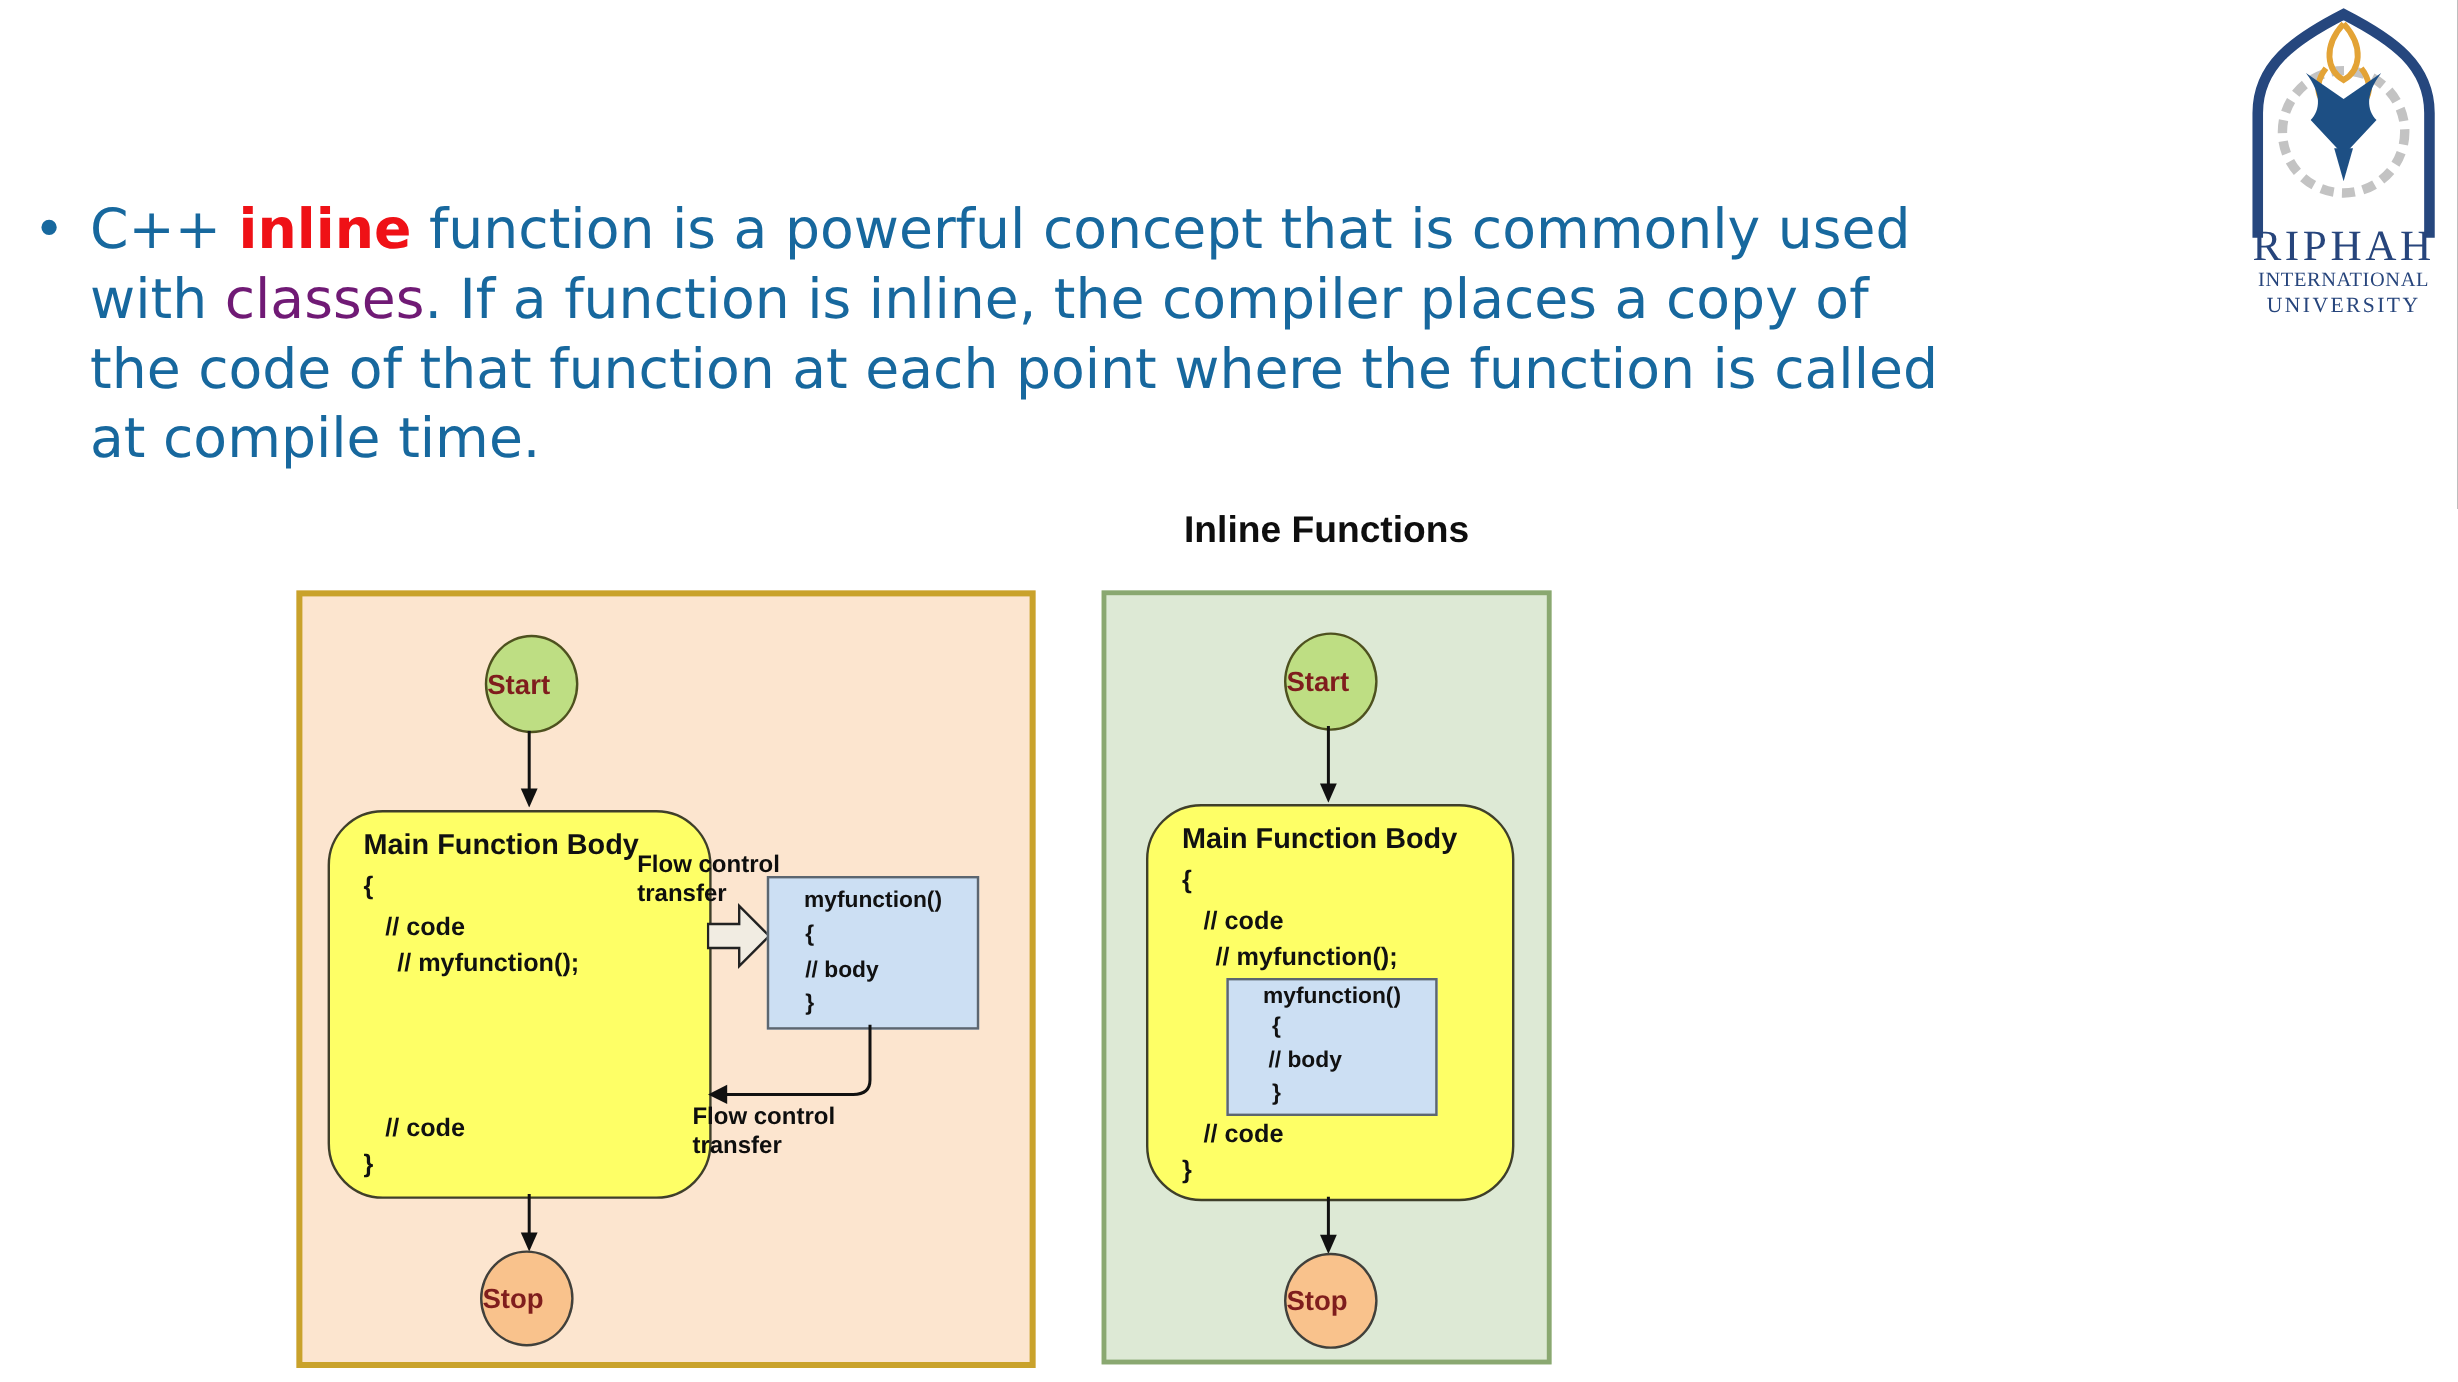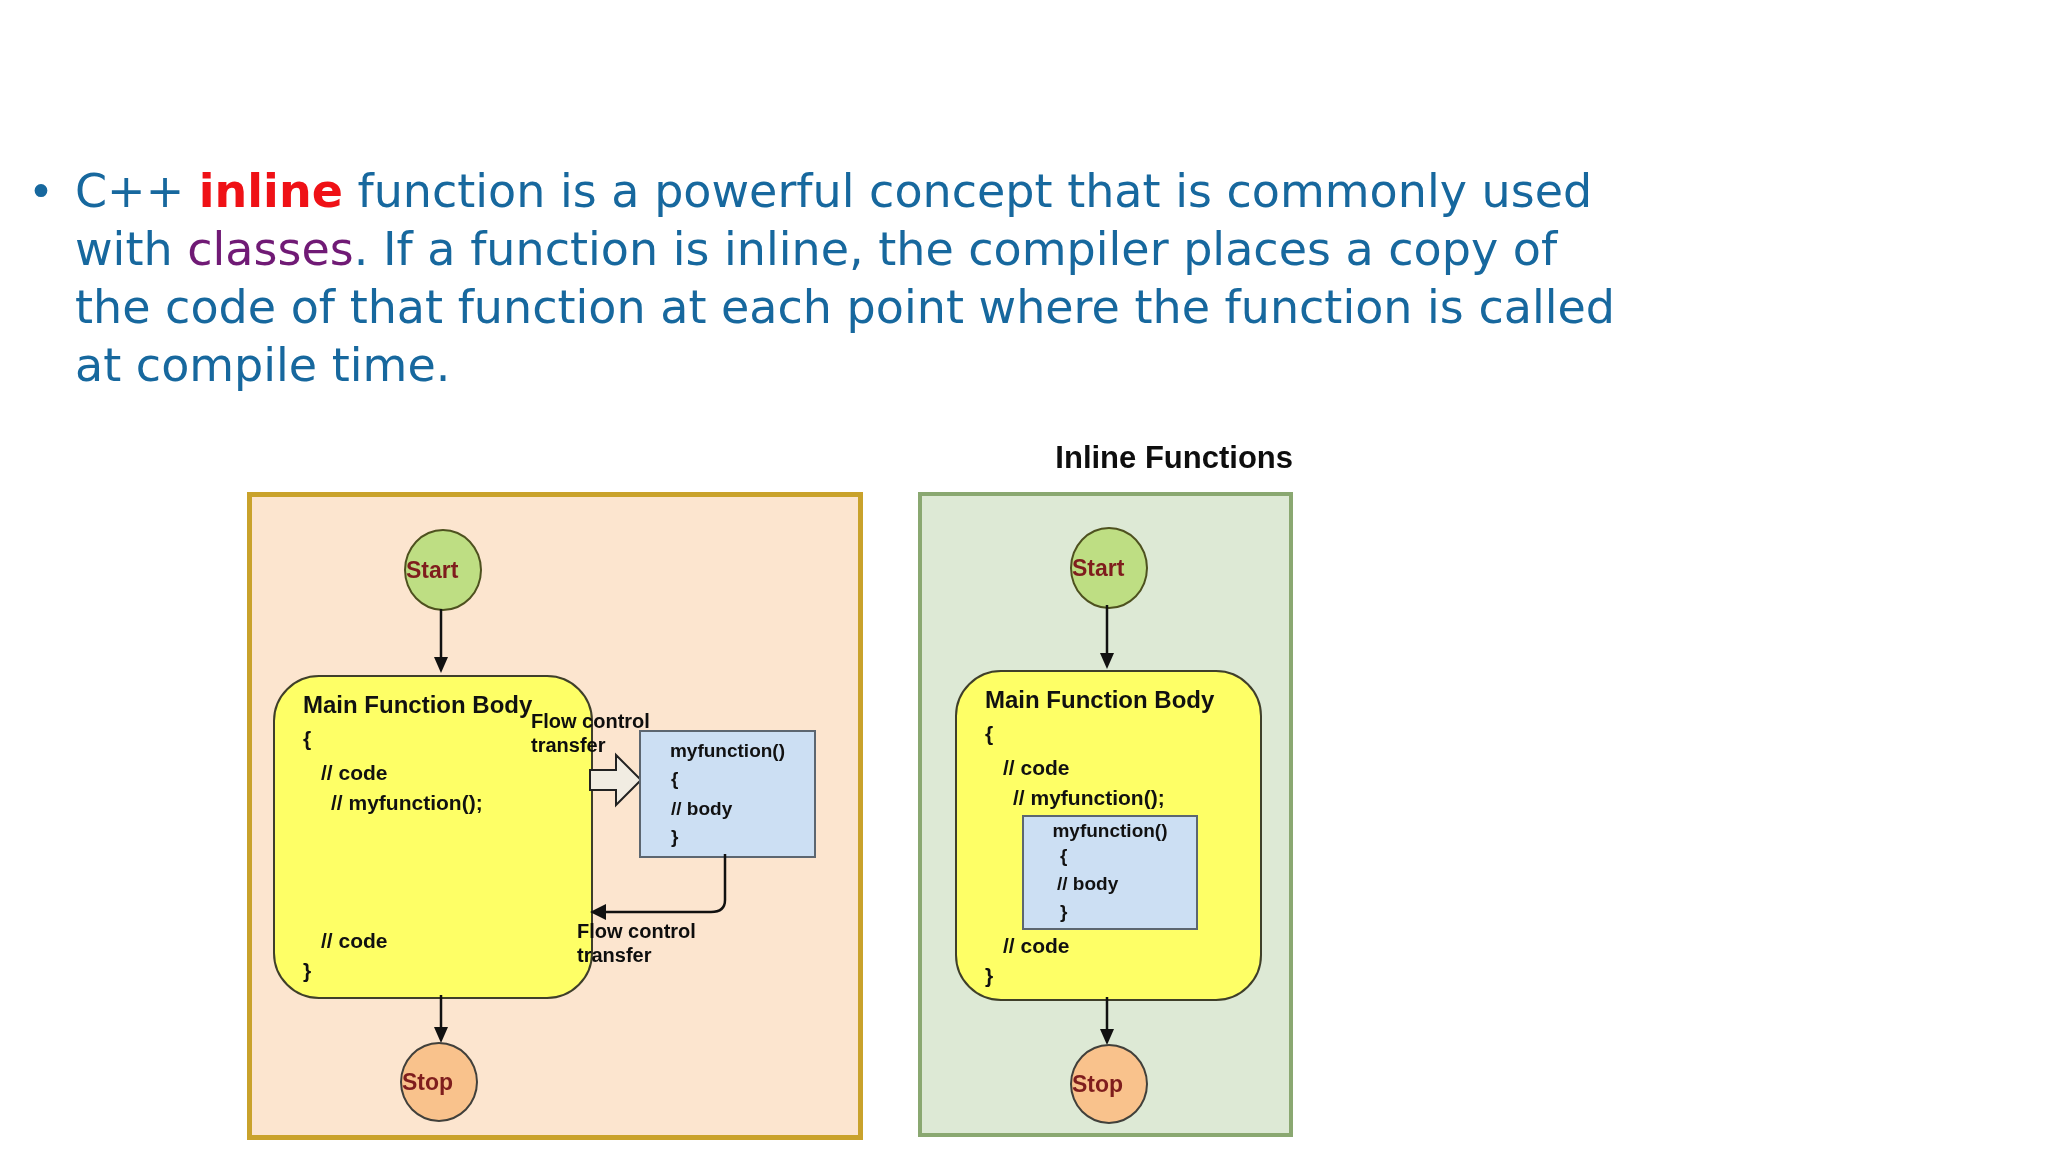--- a/index.html
+++ b/index.html
@@ -23,21 +23,21 @@
         font-family:"Liberation Serif",serif;color:#27457c;}
   .logo svg{display:block;margin:0 auto;}
   .logo-l1{font-size:36px;letter-spacing:3px;line-height:34px;margin-top:-12px;}
   .logo-l2{font-size:17px;letter-spacing:0.5px;line-height:21px;}
   .logo-l3{font-size:18px;letter-spacing:2px;line-height:22px;}
 
   
   .diag-title{position:absolute;font-family:"Liberation Sans",sans-serif;font-weight:bold;
               font-size:31px;color:#0e0e0e;text-align:center;}
   .dt-normal{left:247px;top:436px;width:616px;}
-  .dt-inline{left:918px;top:440px;width:375px;text-align:right;}
+  .dt-inline{left:918px;top:424px;width:375px;}
 
   .panel{position:absolute;box-sizing:border-box;}
   .panel-normal{left:247px;top:492px;width:616px;height:648px;background:#fce5cf;border:5px solid #c9a22b;}
   .panel-inline{left:918px;top:492px;width:375px;height:645px;background:#dde9d5;border:4px solid #8aa871;}
 
   .node{position:absolute;display:flex;align-items:center;justify-content:flex-start;
         border-radius:50%;font-family:"Liberation Sans",sans-serif;font-weight:bold;
         font-size:23px;color:#7f1d1d;}
   .node-start{width:74px;height:78px;background:#bede83;border:2px solid #4e511f;}
   .node-stop{width:74px;height:76px;background:#f9c28c;border:2px solid #41403b;}
@@ -63,20 +63,33 @@
 <body>
 
 <div class="slide">
 
 
   <div class="bullet-row">
     <span class="bullet-dot">•</span>
     <div class="bullet-text"><span class="seg-blue">C++ </span><span class="seg-red-bold">inline</span><span class="seg-blue"> function is a powerful concept that is commonly used</span><br><span class="seg-blue">with </span><span class="seg-red">classes</span><span class="seg-blue">. If a function is inline, the compiler places a copy of</span><br><span class="seg-blue">the code of that function at each point where the function is called</span><br><span class="seg-blue">at compile time.</span></div>
   </div>
 
+  <div class="logo">
+    <svg width="182" height="196" viewBox="0 0 182 200">
+      <path d="M18,198 V92 C18,52 48,30 91,8 C134,30 164,52 164,92 V198" fill="none" stroke="#26477e" stroke-width="9"></path>
+      <circle cx="91" cy="108" r="52" fill="none" stroke="#c3c3c3" stroke-width="8" stroke-dasharray="11 7"></circle>
+      <path d="M91,16 C73,36 77,56 91,64 C105,56 109,36 91,16" fill="none" stroke="#e3a336" stroke-width="5"></path>
+      <path d="M76,54 C62,72 72,90 91,86 C110,90 120,72 106,54" fill="none" stroke="#e3a336" stroke-width="5"></path>
+      <path d="M91,80 L59,58 C73,76 71,90 63,98 L91,128 L119,98 C111,90 109,76 123,58 Z" fill="#1d4f84"></path>
+      <path d="M83,122 L91,150 L99,122 Z" fill="#1d4f84"></path>
+    </svg>
+    <div class="logo-l1">RIPHAH</div>
+    <div class="logo-l2">INTERNATIONAL</div>
+    <div class="logo-l3">UNIVERSITY</div>
+  </div>
 
   <div class="diag-title dt-inline">Inline Functions</div>
 
   <div class="panel panel-normal">
 
     <div class="node node-start" style="left:152px;top:32px;">
       <span>Start</span>
     </div>
 
     <svg class="arrow-svg" style="left:180px;top:112px;" width="18" height="64">

